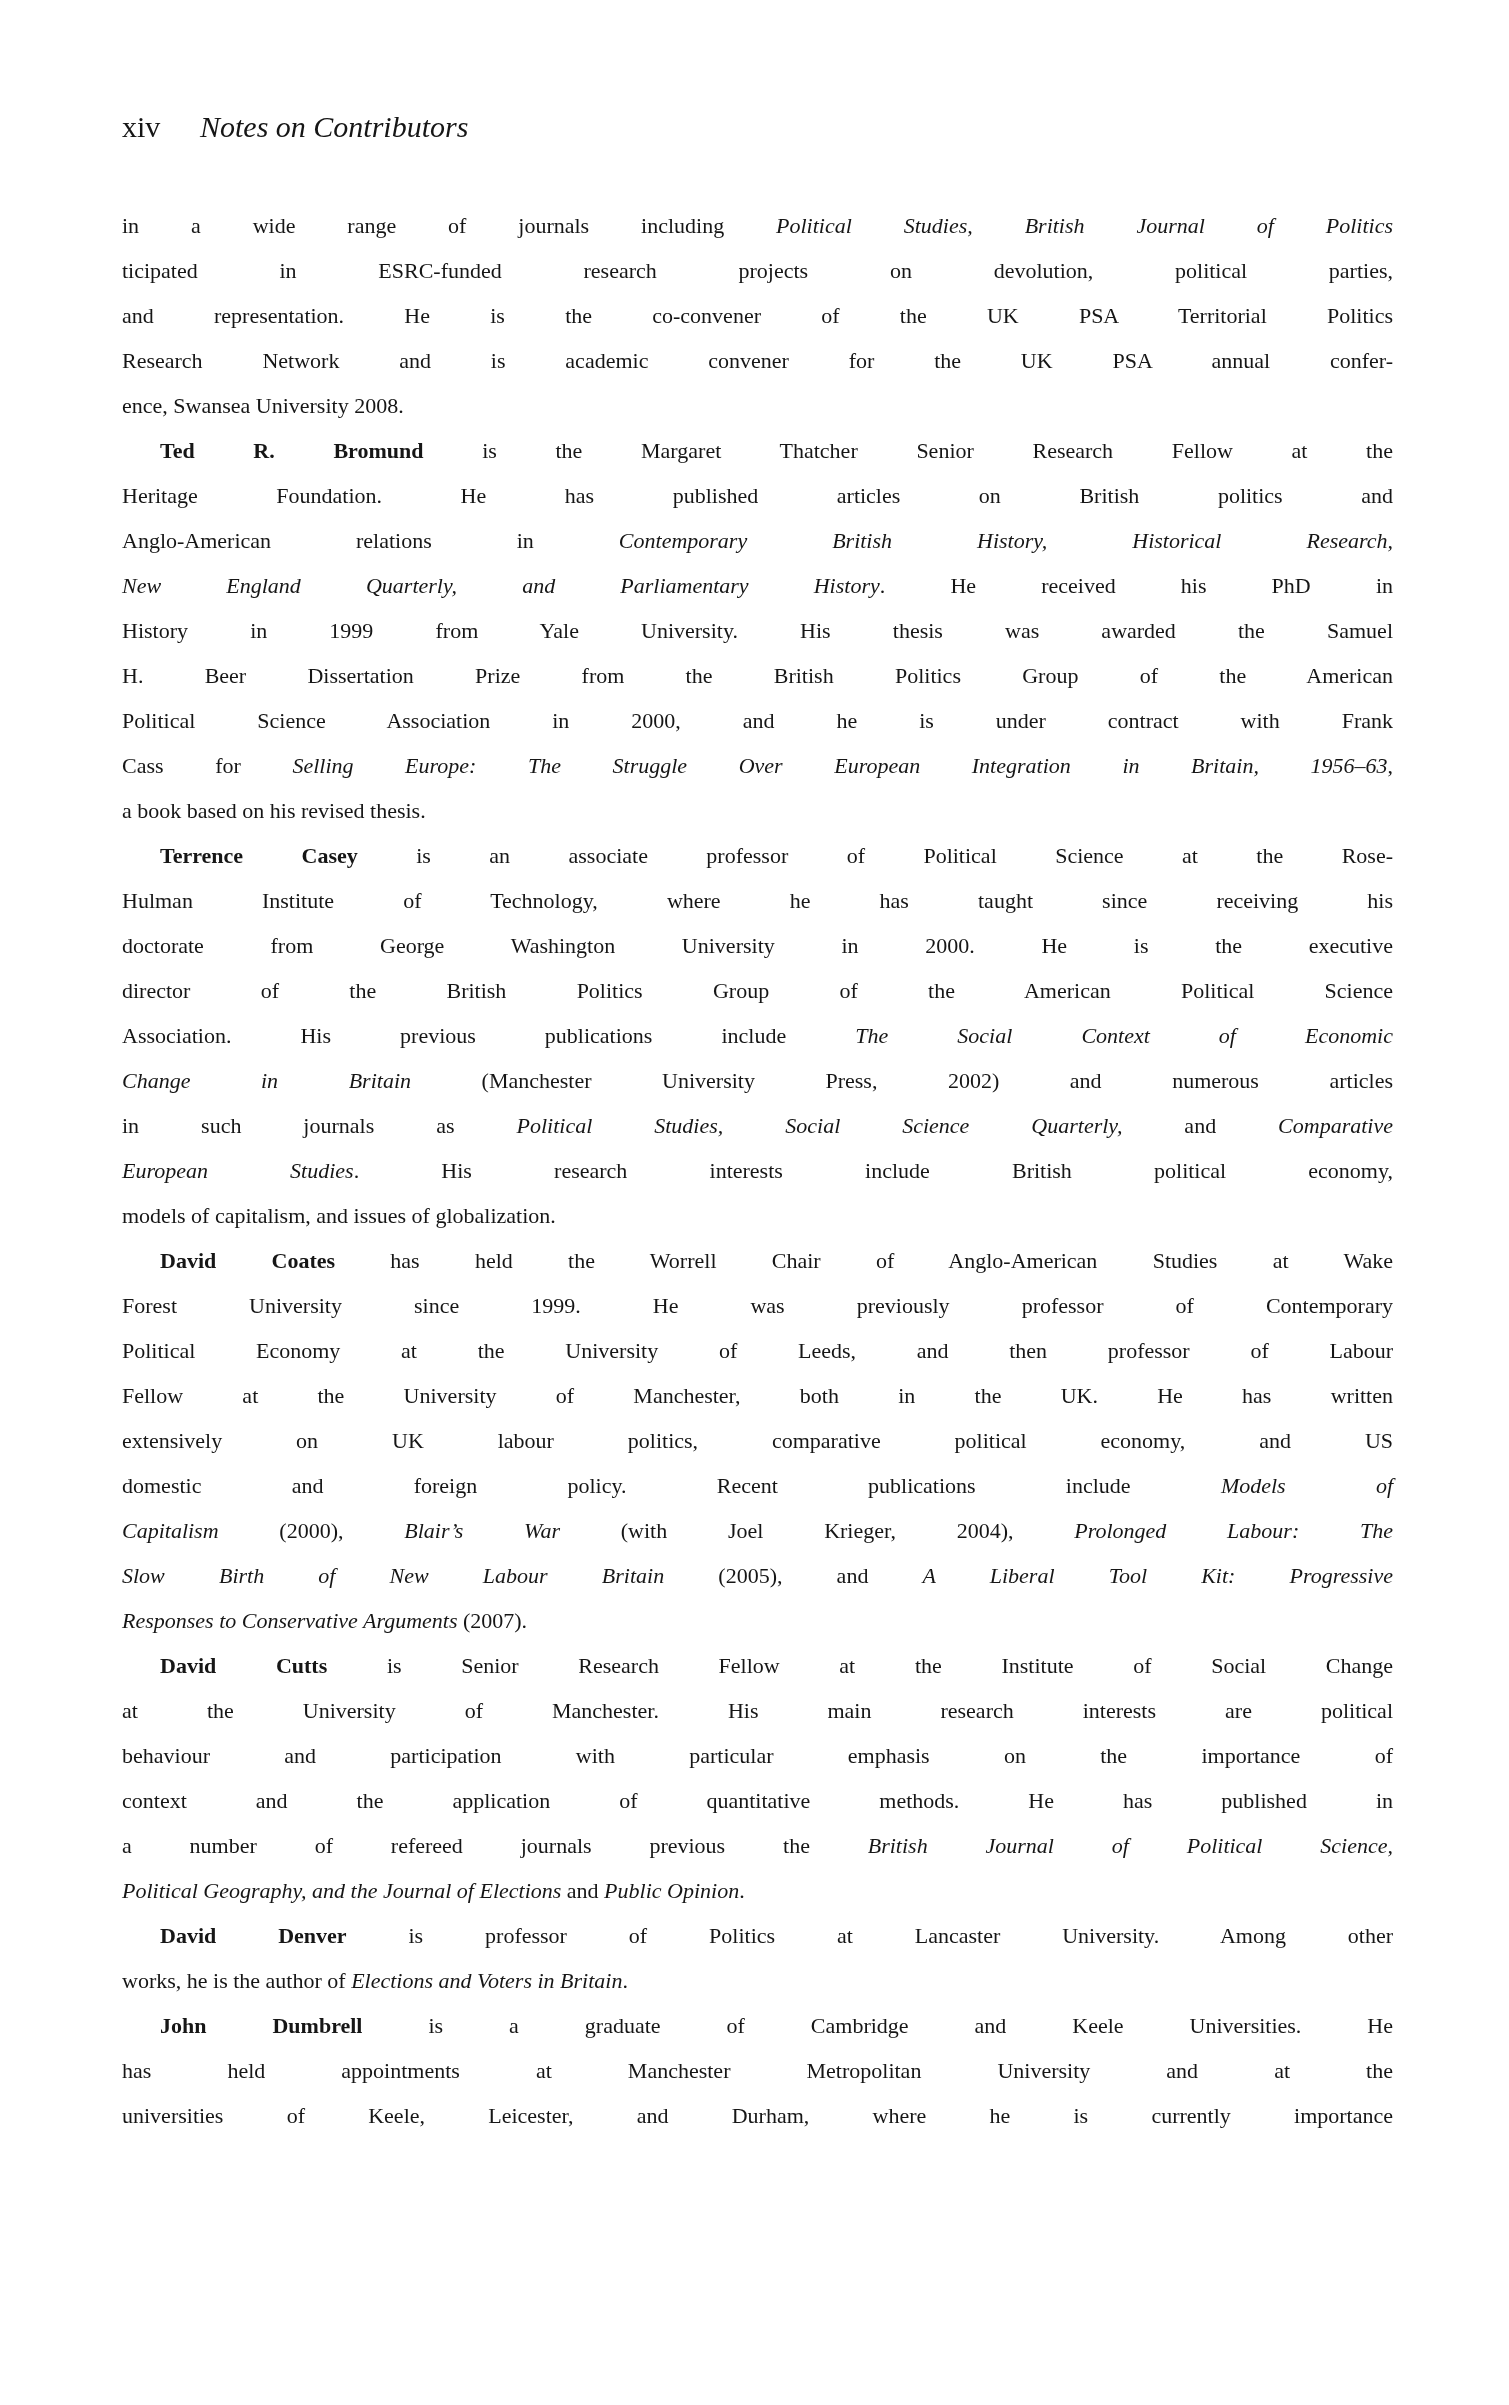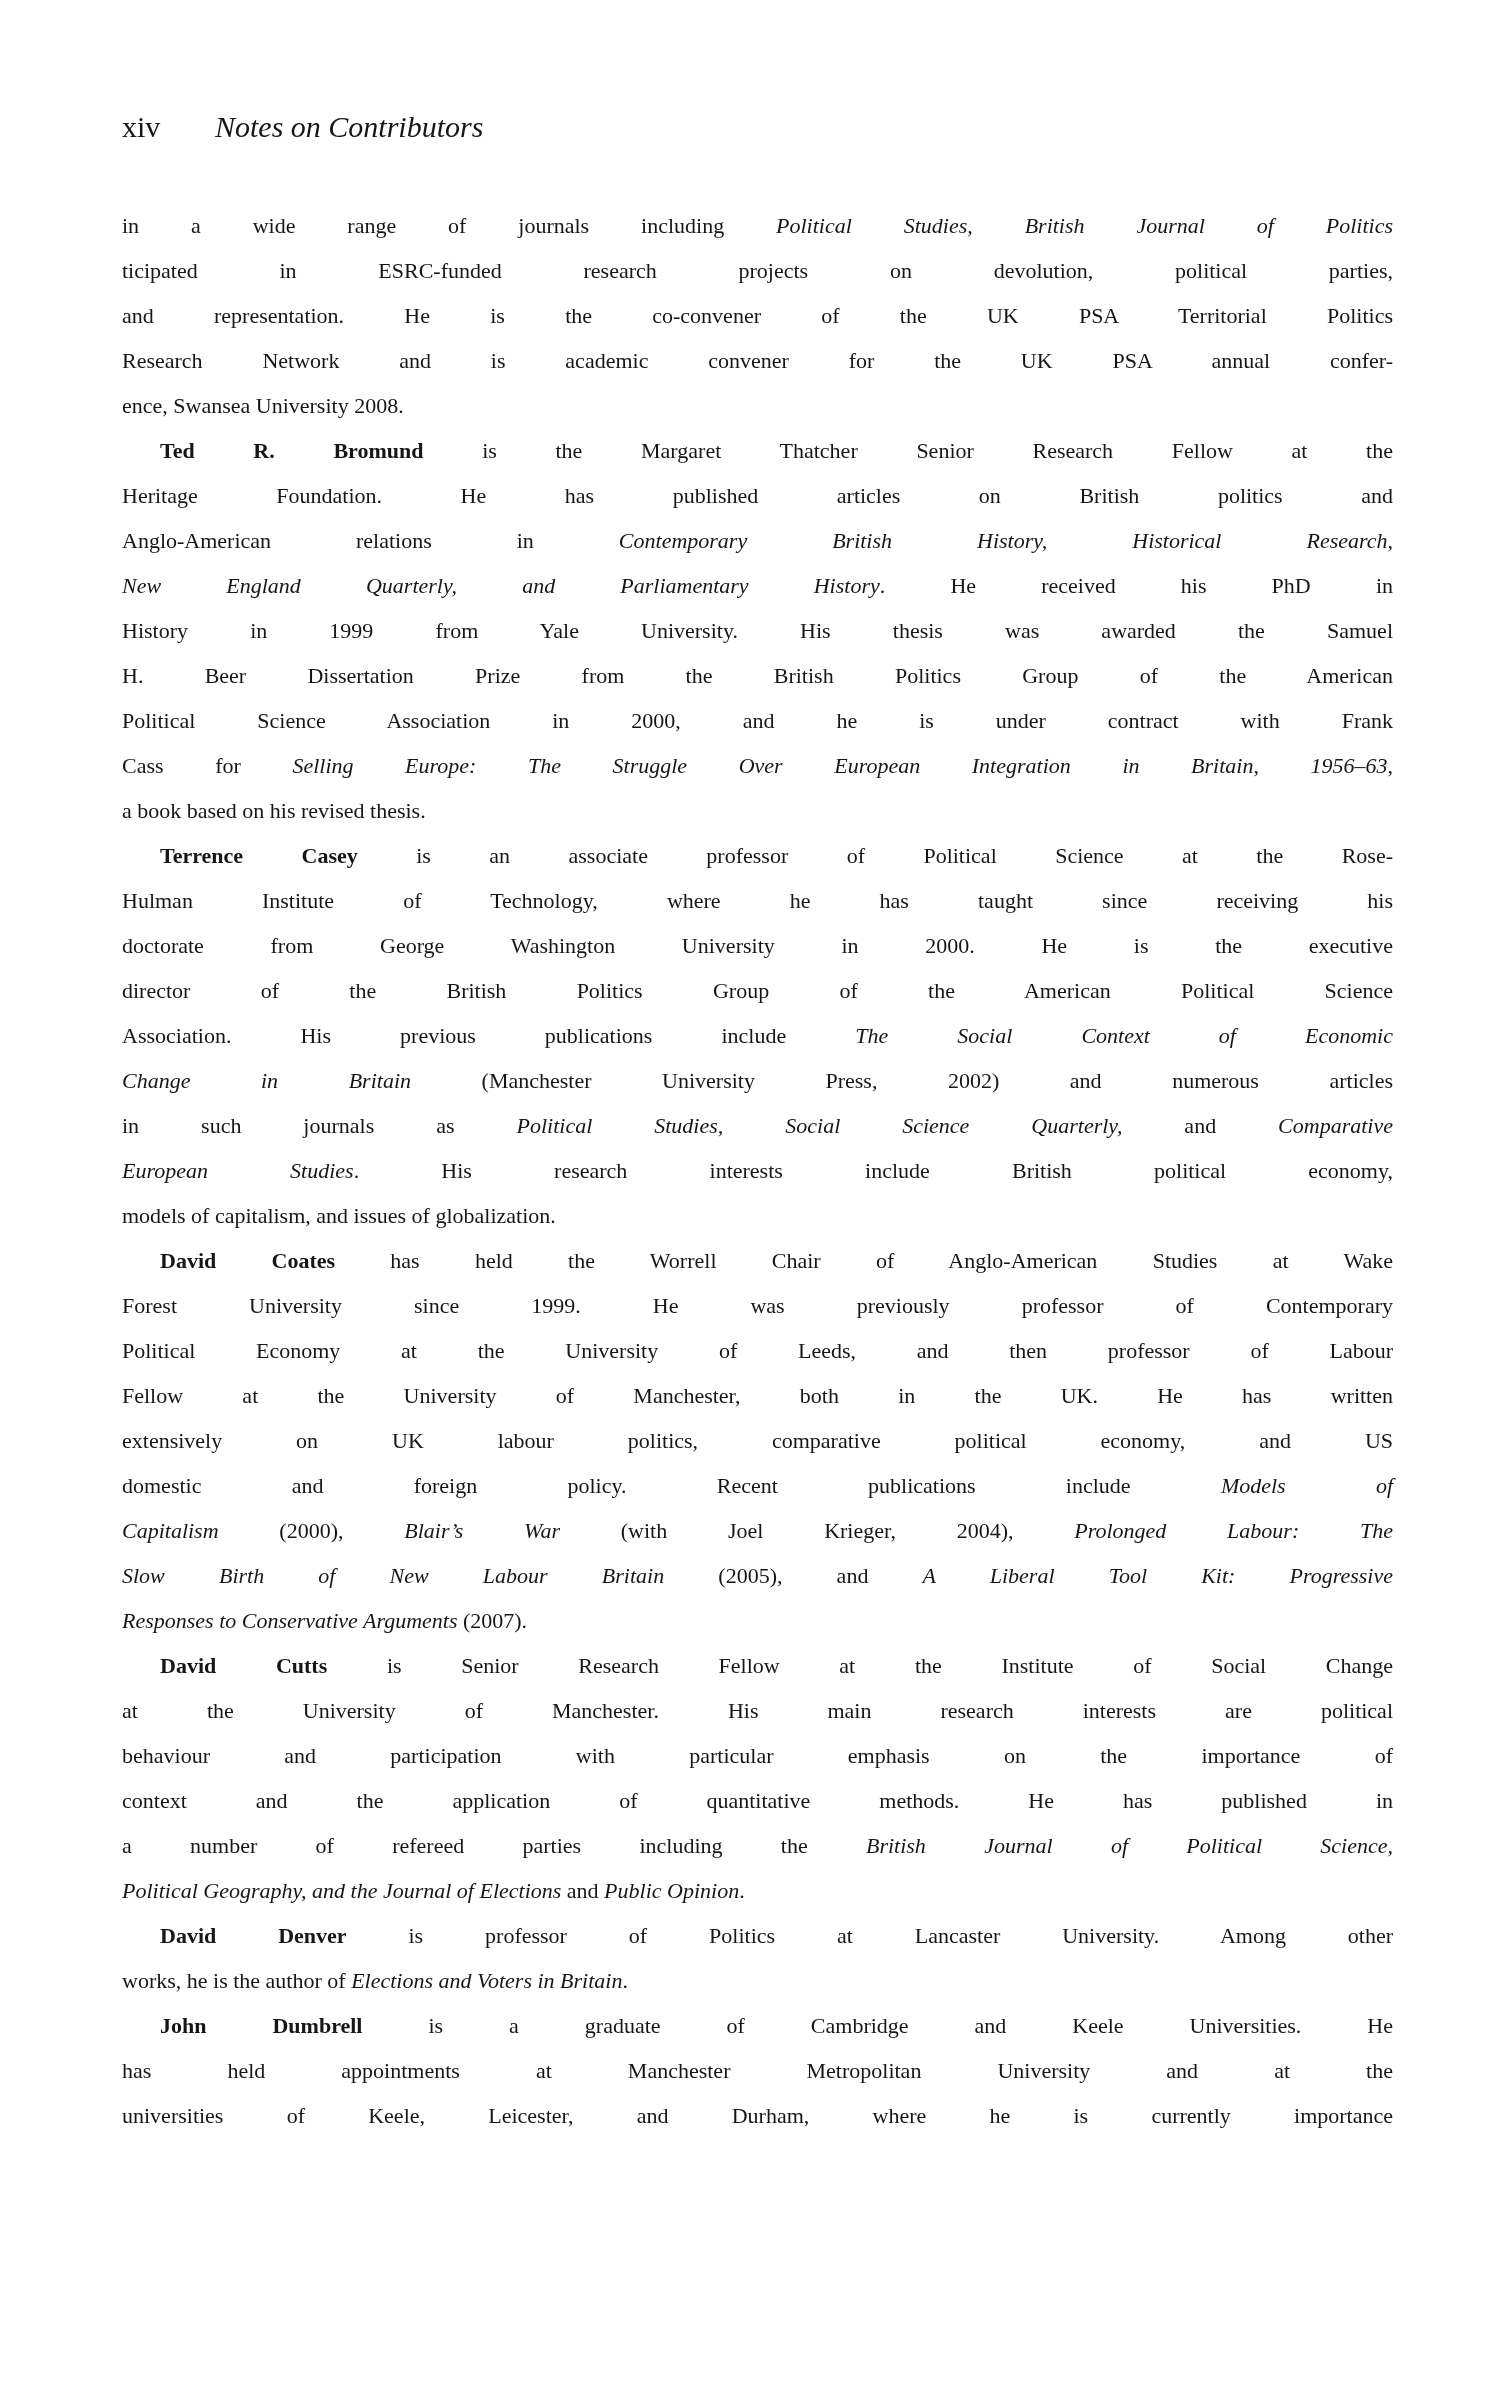--- a/index.html
+++ b/index.html
@@ -1,20 +1,20 @@
 <!DOCTYPE html>
 <html><head>
 <meta charset="utf-8">
 <style>
   html, body { margin: 0; padding: 0; background: #ffffff; }
   body { width: 1509px; height: 2406px; position: relative; overflow: hidden; }
   .page { position: absolute; left: 0; top: 0; width: 1509px; height: 2406px; background: #ffffff; color: #161616; font-family: "Liberation Serif", "DejaVu Serif", serif; }
   .running-head { position: absolute; left: 122px; top: 108px; font-size: 30px; line-height: 38px; white-space: nowrap; }
   .running-head .folio { display: inline-block; width: 78px; }
-  .running-head .title { font-style: italic; margin-left: 15px; }
+  .running-head .title { font-style: italic; }
   .body { position: absolute; left: 122px; top: 203px; width: 1271px; font-size: 22px; }
   .para { margin: 0; }
   .line { height: 45px; line-height: 45px; white-space: nowrap; text-align: justify; text-align-last: justify; overflow: visible; }
   .line.last { text-align-last: left; }
   .line.indent { padding-left: 38px; }
   .seg-i { font-style: italic; }
   .seg-b { font-weight: bold; margin-top: 40px; }
   .line span { white-space: normal; }
   .line { white-space: normal; word-spacing: 0; }
 </style>
@@ -64,21 +64,21 @@
         <div class="line"><span>domestic and foreign policy. Recent publications include </span><span class="seg-i">Models of</span></div>
         <div class="line"><span class="seg-i">Capitalism</span><span> (2000), </span><span class="seg-i">Blair’s War</span><span> (with Joel Krieger, 2004), </span><span class="seg-i">Prolonged Labour: The</span></div>
         <div class="line"><span class="seg-i">Slow Birth of New Labour Britain</span><span> (2005), and </span><span class="seg-i">A Liberal Tool Kit: Progressive</span></div>
         <div class="line last"><span class="seg-i">Responses to Conservative Arguments</span><span> (2007).</span></div>
       </div>
       <div class="para">
         <div class="line indent"><span class="seg-b">David Cutts</span><span> is Senior Research Fellow at the Institute of Social Change</span></div>
         <div class="line"><span>at the University of Manchester. His main research interests are political</span></div>
         <div class="line"><span>behaviour and participation with particular emphasis on the importance of</span></div>
         <div class="line"><span>context and the application of quantitative methods. He has published in</span></div>
-        <div class="line"><span>a number of refereed parties including the </span><span class="seg-i">British Journal of Political Science,</span></div>
+        <div class="line"><span>a number of refereed journals previous the </span><span class="seg-i">British Journal of Political Science,</span></div>
         <div class="line last"><span class="seg-i">Political Geography, and the Journal of Elections</span><span> and </span><span class="seg-i">Public Opinion</span><span>.</span></div>
       </div>
       <div class="para">
         <div class="line indent"><span class="seg-b">David Denver</span><span> is professor of Politics at Lancaster University. Among other</span></div>
         <div class="line last"><span>works, he is the author of </span><span class="seg-i">Elections and Voters in Britain</span><span>.</span></div>
       </div>
       <div class="para">
         <div class="line indent"><span class="seg-b">John Dumbrell</span><span> is a graduate of Cambridge and Keele Universities. He</span></div>
         <div class="line"><span>has held appointments at Manchester Metropolitan University and at the</span></div>
         <div class="line"><span>universities of Keele, Leicester, and Durham, where he is currently importance</span></div>

